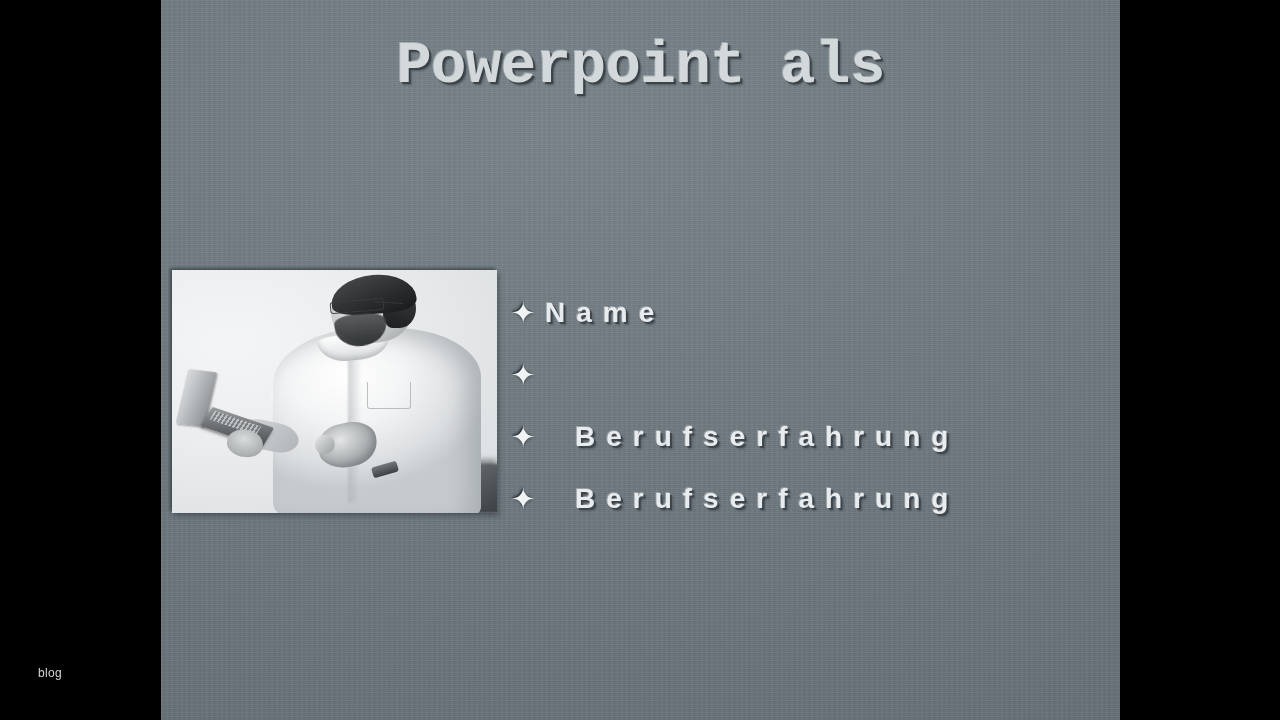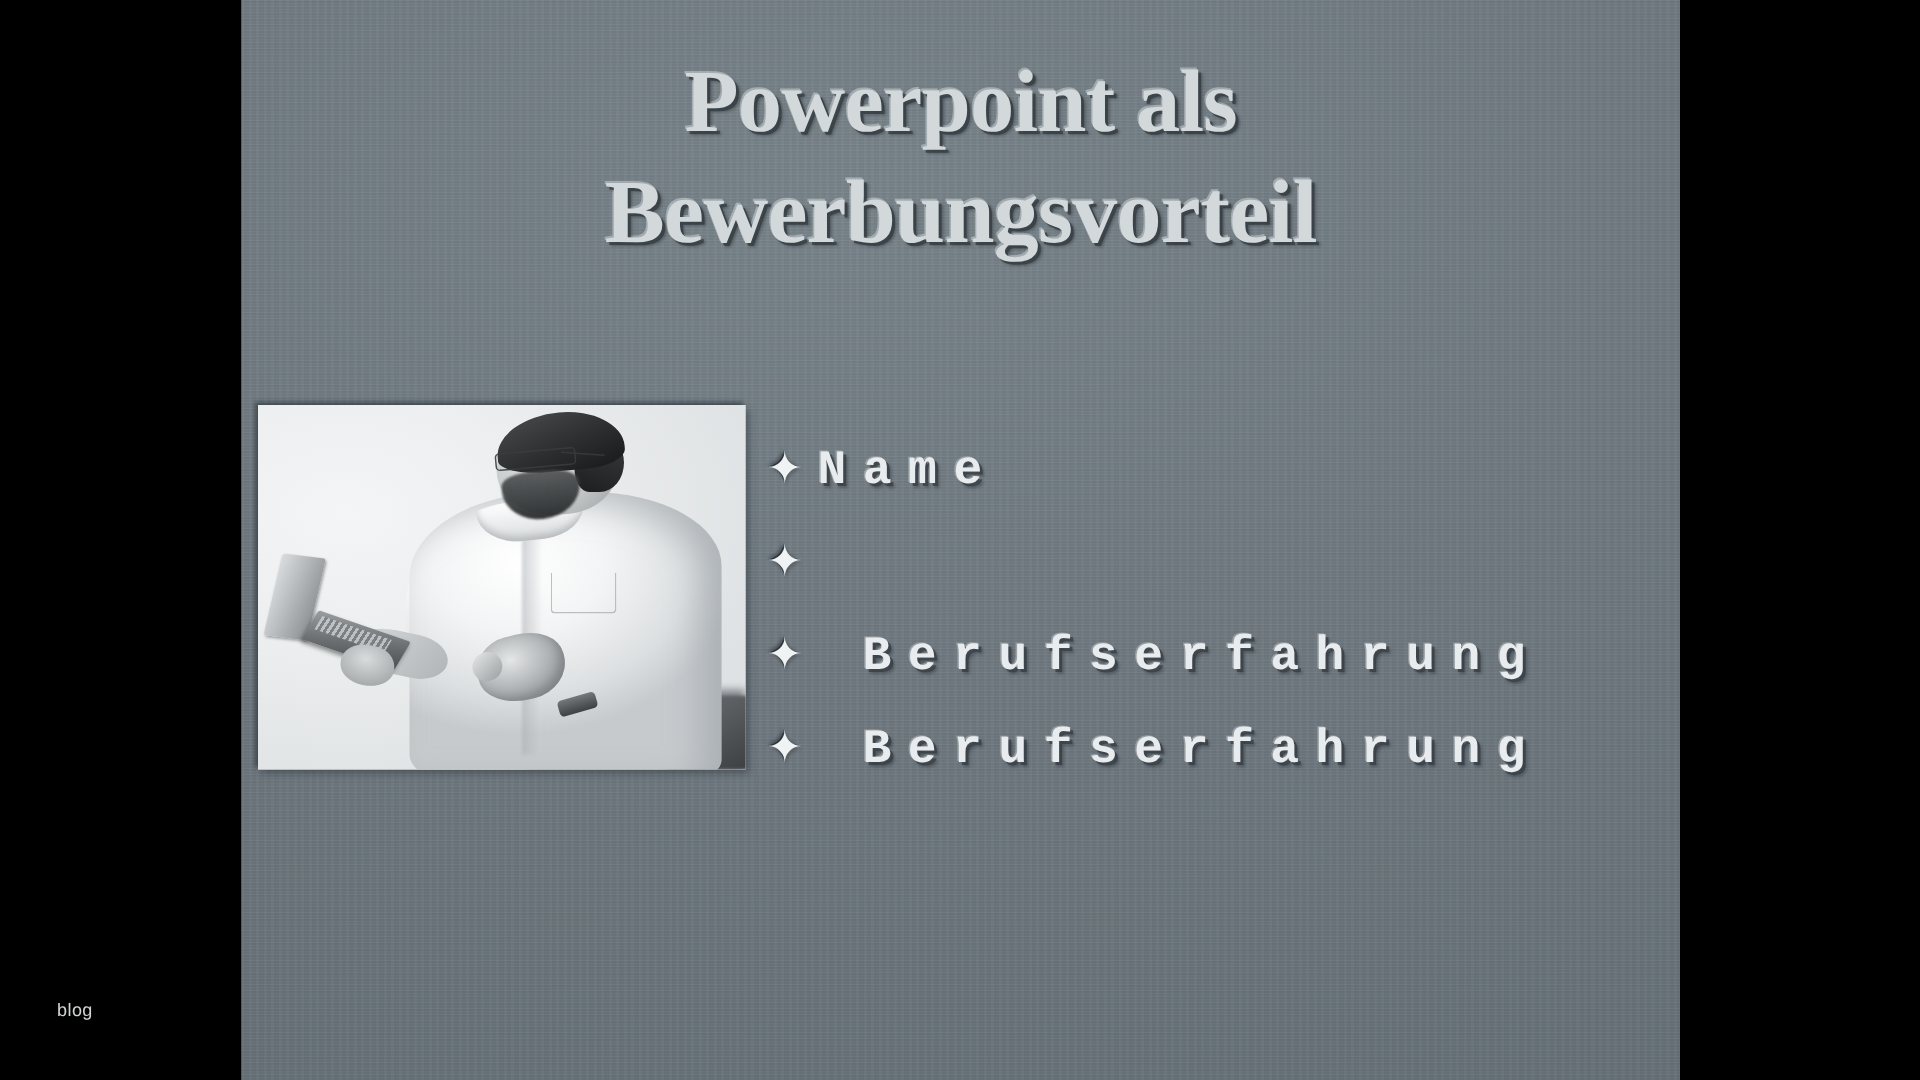--- a/index.html
+++ b/index.html
@@ -70,21 +70,21 @@
   #title-block {
     position: absolute;
     left: 0;
     top: 30px;
     width: 959px;
     text-align: center;
     pointer-events: none;
   }
   .title-line {
     display: block;
-    font-family: Liberation Serif, serif;
+    font-family: Liberation Mono, monospace;
     font-weight: bold;
     font-size: 59px;
     line-height: 74px;
     letter-spacing: -0.5px;
     color: #d3d8da;
     text-shadow:
        2px  2px 0 rgba(52,60,66,0.78),
        3px  3px 2px rgba(40,48,54,0.45),
       -1px -1px 0 rgba(240,244,246,0.38);
     text-align: center;
@@ -292,23 +292,23 @@
     font-size: 29px;
     line-height: 1;
     color: #f0f3f4;
     text-shadow:
       -1px -1px 0 rgba(40,47,53,0.85),
       -2px -2px 2px rgba(40,47,53,0.45),
        1px  2px 2px rgba(40,47,53,0.30);
     text-align: left;
   }
   .bullet-label {
-    font-family: Liberation Mono, monospace;
+    font-family: Liberation Sans, sans-serif;
     font-weight: bold;
-    font-size: 32px;
+    font-size: 28px;
     letter-spacing: 11px;
     color: #e9ecee;
     white-space: nowrap;
     text-shadow:
        2px  2px 0 rgba(52,60,66,0.72),
        3px  3px 2px rgba(40,48,54,0.40),
       -1px -1px 0 rgba(245,248,249,0.30);
   }
   .indent-1 { padding-left: 30px; }
 
@@ -329,21 +329,20 @@
 
 <div id="stage">
 
   <div id="letterbox-left" class="letterbox"></div>
   <div id="letterbox-right" class="letterbox"></div>
 
   <div id="slide">
 
     <div id="title-block">
       <span class="title-line" id="title-line-1">Powerpoint als</span>
-      <span class="title-line" id="title-line-2">Bewerbungsvorteil</span>
     </div>
 
     <div id="photo-frame">
       <div id="photo-canvas">
         <div class="ph" id="ph-wall"></div>
         <div class="ph" id="ph-floor"></div>
         <div class="ph" id="ph-chair"></div>
         <div class="ph" id="ph-sleeve"></div>
         <div class="ph" id="ph-body"></div>
         <div class="ph" id="ph-placket"></div>

